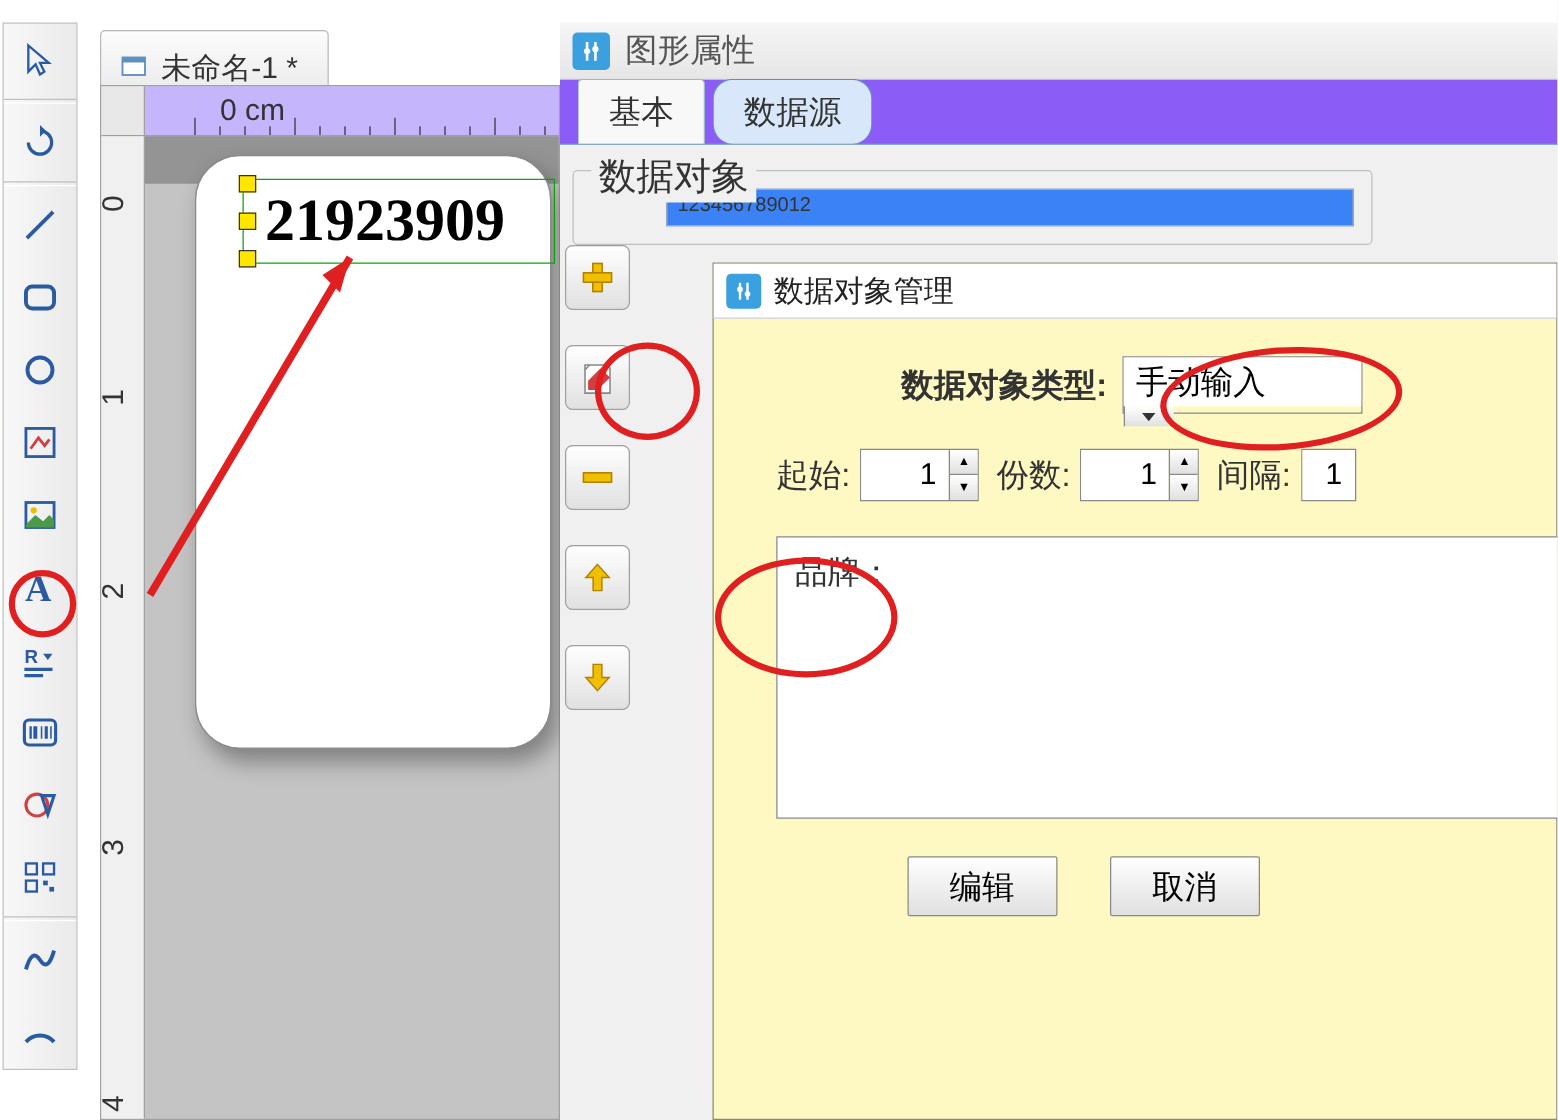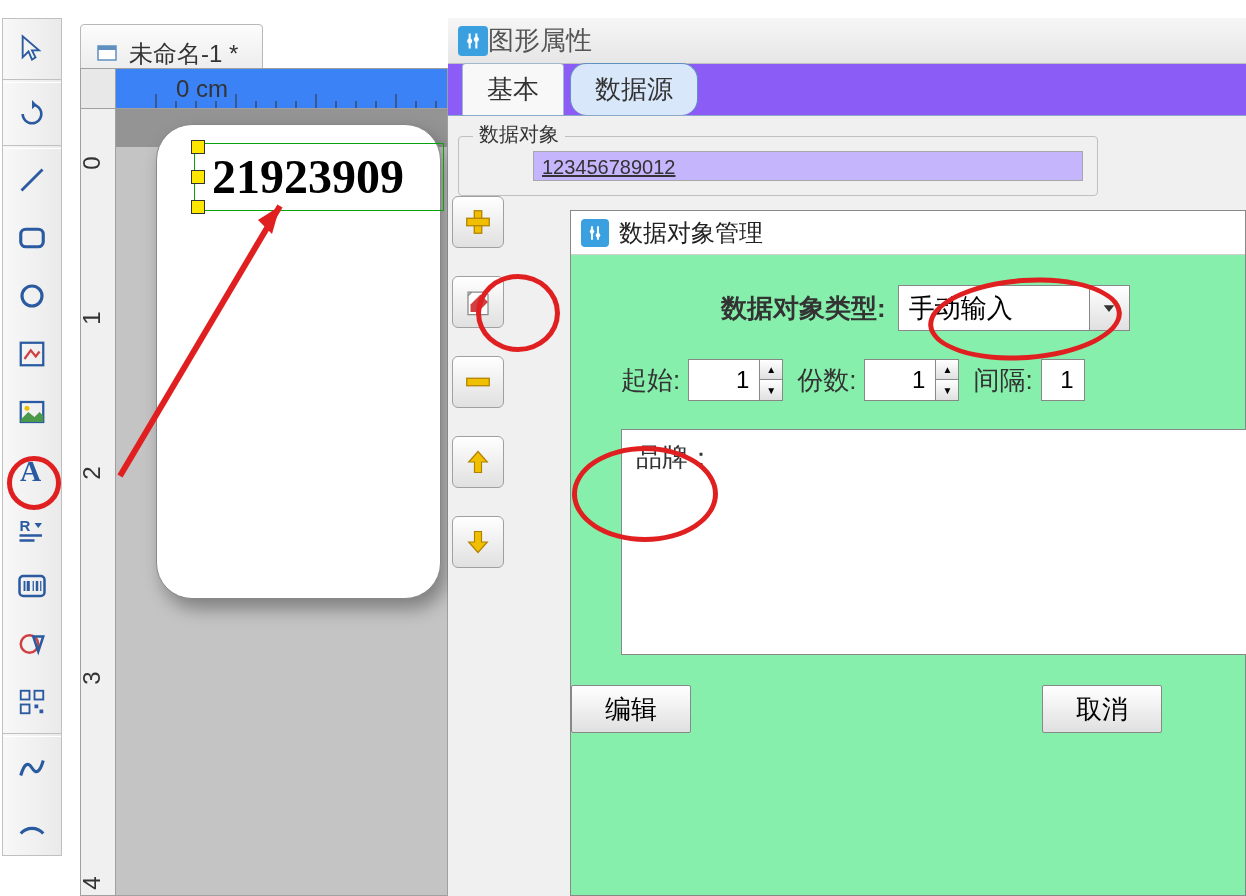--- a/index.html
+++ b/index.html
@@ -10,75 +10,75 @@
     .tool-btn { width: 58px; height: 58px; display: flex; align-items: center; justify-content: center; border: 1px solid transparent; cursor: pointer; position: relative; }
     .tool-sep { height: 4px; border-top: 1px solid #c0c0c0; border-bottom: 1px solid #fff; margin: 2px 0; }
     
     
     .doc-tab { position: absolute; left: 80px; top: 24px; height: 60px; display: flex; align-items: center; background: linear-gradient(to bottom, #fcfcfc, #e8e8e8); border: 1px solid #b8b8b8; border-radius: 4px 4px 0 0; padding: 0 14px; gap: 10px; }
     .doc-tab-icon { width: 24px; height: 24px; }
     .doc-tab-label { font-size: 24px; color: #333; }
     
     
     .canvas-wrap { position: absolute; left: 80px; top: 68px; width: 368px; height: 828px; background: #c4c4c4; border: 1px solid #a0a0a0; }
-    .ruler-h { position: absolute; left: 35px; top: 0; right: 0; height: 40px; background: #3b82f6; border-bottom: 1px solid #a0a0a0; }
+    .ruler-h { position: absolute; left: 35px; top: 0; right: 0; height: 40px; background: #c4b5fd; border-bottom: 1px solid #a0a0a0; }
     .ruler-h-label { position: absolute; left: 60px; top: 6px; font-size: 24px; color: #333; }
     .ruler-h-ticks { position: absolute; left: 0; bottom: 0; right: 0; height: 14px; }
     .ruler-v { position: absolute; left: 0; top: 40px; width: 35px; bottom: 0; background: #f0f0f0; border-right: 1px solid #a0a0a0; }
     .ruler-v-tick-label { position: absolute; font-size: 24px; color: #333; transform: rotate(-90deg); transform-origin: center; }
     .ruler-corner { position: absolute; left: 0; top: 0; width: 35px; height: 40px; background: #e8e8e8; border-right: 1px solid #a0a0a0; border-bottom: 1px solid #a0a0a0; }
     
     .page { position: absolute; left: 75px; top: 55px; width: 285px; height: 475px; background: #fff; border: 1px solid #888; border-radius: 36px; box-shadow: 6px 10px 18px rgba(0,0,0,0.35); }
     .dark-strip { position: absolute; left: 35px; top: 40px; right: 0; height: 38px; background: #949494; }
     
     .text-object { position: absolute; left: 113px; top: 74px; width: 250px; height: 68px; }
     .text-object .sel-box { position: absolute; left: 0; top: 0; right: 0; bottom: 0; border: 1px solid #0aa20a; }
     .text-object .handle { position: absolute; width: 14px; height: 14px; background: #ffe600; border: 1px solid #333; }
     .text-object .h-tl { left: -3px; top: -3px; }
     .text-object .h-ml { left: -3px; top: 50%; transform: translateY(-50%); }
     .text-object .h-bl { left: -3px; bottom: -3px; }
     .text-object .txt { font-family: "Times New Roman", serif; font-size: 48px; font-weight: bold; color: #000; padding-left: 18px; line-height: 68px; white-space: nowrap; overflow: hidden; }
     
     
-    .props-bar { position: absolute; left: 448px; top: 18px; right: 0; height: 46px; background: linear-gradient(to bottom, #f6f6f6, #e6e6e6); border-bottom: 1px solid #c0c0c0; display: flex; align-items: center; gap: 0; padding-left: 10px; }
+    .props-bar { position: absolute; left: 448px; top: 18px; right: 0; height: 46px; background: linear-gradient(to bottom, #f6f6f6, #e6e6e6); border-bottom: 1px solid #c0c0c0; display: flex; align-items: center; gap: 12px; padding-left: 10px; }
     .props-icon { width: 30px; height: 30px; background: #3aa0e0; border-radius: 4px; display: flex; align-items: center; justify-content: center; }
     .props-title { font-size: 26px; color: #555; }
     
     .props-tabs { position: absolute; left: 448px; top: 64px; right: 0; height: 52px; background: #8b5cf6; border-bottom: 1px solid #8aa8c8; display: flex; align-items: flex-end; padding-left: 14px; gap: 0; }
     .prop-tab { padding: 8px 24px; font-size: 26px; color: #333; border: 1px solid #a0b8d0; border-bottom: none; background: #f8f8f8; margin-right: 6px; border-radius: 4px 4px 0 0; cursor: pointer; }
     .prop-tab.active { background: #d8e8fa; border-color: #6090c0; border-radius: 16px; }
     
     .props-body { position: absolute; left: 448px; top: 116px; right: 0; bottom: 0; background: #f0f0f0; padding: 20px 10px; }
     
     .data-obj-group { border: 1px solid #c0c0c0; border-radius: 4px; padding: 14px; position: relative; width: 640px; }
-    .group-label { position: absolute; top: -16px; left: 14px; background: #f0f0f0; padding: 0 6px; font-size: 20px; color: #333; }
-    .data-obj-list { border: 1px solid #a8a8a8; background: #c4b5fd; height: 30px; padding: 4px 8px; font-size: 20px; color: #333; overflow: hidden; margin-left: 60px; text-decoration: underline; }
+    .group-label { position: absolute; top: -16px; left: 14px; background: #f0f0f0; padding: 0 6px; font-size: 30px; color: #333; }
+    .data-obj-list { border: 1px solid #a8a8a8; background: #3b82f6; height: 30px; padding: 4px 8px; font-size: 16px; color: #333; overflow: hidden; margin-left: 60px; }
     
     .obj-btns { position: absolute; left: 452px; top: 196px; display: flex; flex-direction: column; gap: 28px; }
     .obj-btn { width: 52px; height: 52px; border: 1px solid #a0a0a0; border-radius: 6px; background: linear-gradient(to bottom, #fff, #e0e0e0); display: flex; align-items: center; justify-content: center; cursor: pointer; }
     
     
-    .dialog { position: absolute; left: 570px; top: 210px; right: 0; bottom: 0; background: #86efac; border: 1px solid #888; }
+    .dialog { position: absolute; left: 570px; top: 210px; right: 0; bottom: 0; background: #fef9c3; border: 1px solid #888; }
     .dialog-title-bar { height: 44px; background: #fff; display: flex; align-items: center; gap: 10px; padding-left: 10px; border-bottom: 1px solid #d0d0d0; }
     .dialog-icon { width: 28px; height: 28px; background: #3aa0e0; border-radius: 4px; display: flex; align-items: center; justify-content: center; }
     .dialog-title { font-size: 24px; color: #222; }
     .dialog-body { padding: 30px 30px 0 50px; }
     .form-row { display: flex; align-items: center; gap: 12px; margin-bottom: 28px; }
     .form-label { font-size: 26px; color: #333; }
-    .combo { display: flex; border: 1px solid #888; height: 46px; }
+    .combo { display: flex; border: 1px solid #888; height: 46px; flex-direction: column; }
     .combo-input { width: 190px; padding: 4px 10px; font-size: 26px; border: none; outline: none; }
     .combo-arrow { width: 40px; border-left: 1px solid #888; background: linear-gradient(to bottom, #fff, #e0e0e0); display: flex; align-items: center; justify-content: center; cursor: pointer; }
     .num-field { display: flex; align-items: center; gap: 8px; }
     .spin { display: flex; border: 1px solid #888; height: 42px; }
     .spin-input { width: 70px; text-align: right; padding: 4px 10px; font-size: 24px; border: none; outline: none; }
     .spin-btns { display: flex; flex-direction: column; border-left: 1px solid #888; }
     .spin-btn { width: 22px; height: 20px; background: linear-gradient(to bottom, #fff, #e0e0e0); display: flex; align-items: center; justify-content: center; font-size: 10px; cursor: pointer; border-bottom: 1px solid #888; }
     .spin-btn:last-child { border-bottom: none; }
     .textarea-box { border: 1px solid #888; background: #fff; width: 640px; height: 226px; padding: 10px 14px; font-size: 26px; color: #333; }
-    .dialog-btns { display: flex; justify-content: space-between; gap: 42px; padding: 30px 83px 0 0; }
+    .dialog-btns { display: flex; justify-content: center; gap: 42px; padding: 30px 83px 0 0; }
     .dlg-btn { width: 120px; height: 48px; border: 1px solid #888; background: linear-gradient(to bottom, #fff, #e0e0e0); font-size: 26px; cursor: pointer; border-radius: 2px; }
     
     
     .red-circle { position: absolute; border: 5px solid #e02020; border-radius: 50%; pointer-events: none; }
     .red-arrow { position: absolute; pointer-events: none; }
   </style>
 </head>
 <body>
 
 <div class="left-toolbar">

